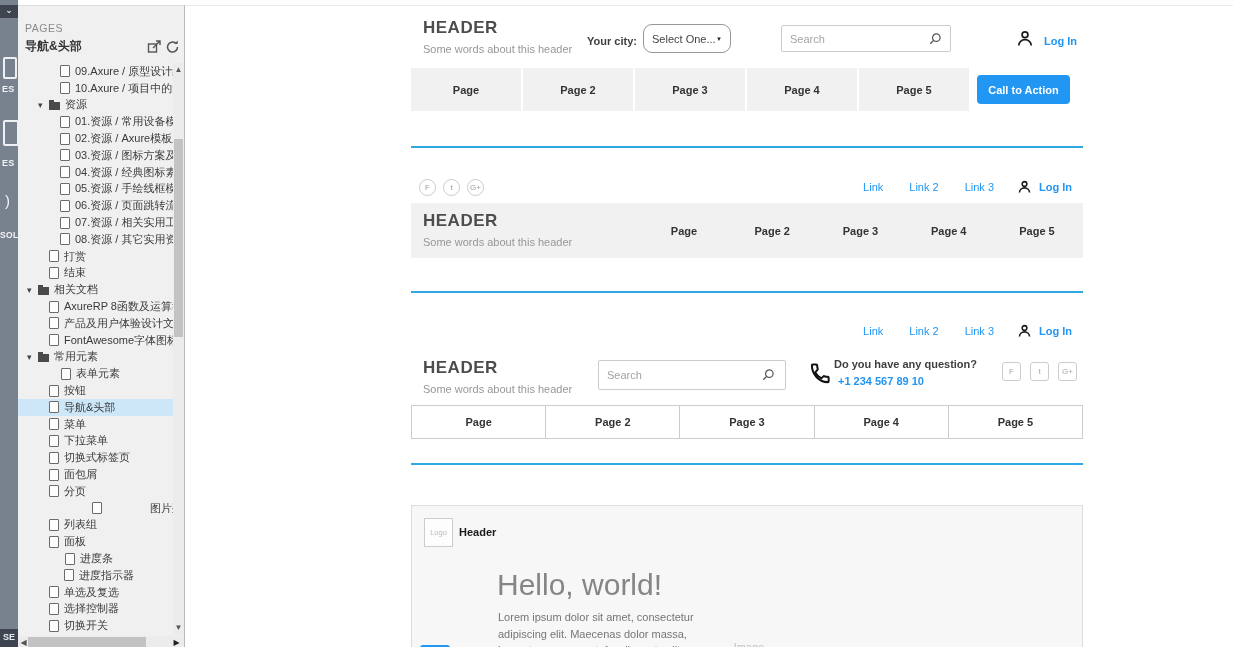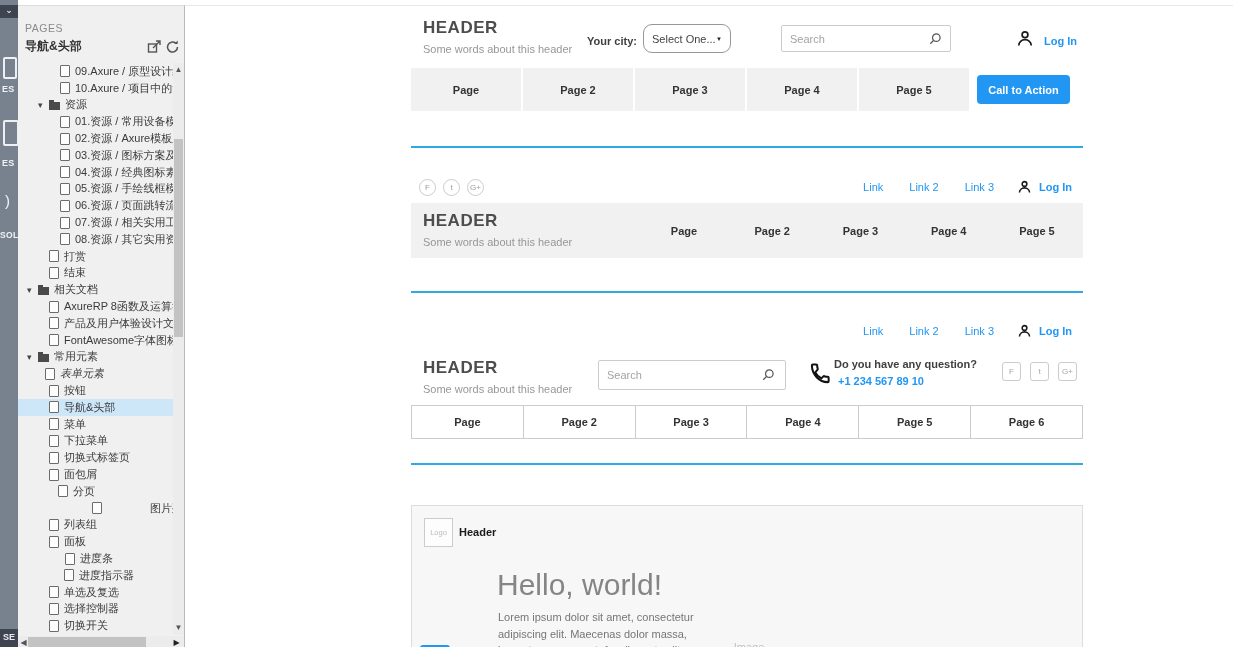--- a/index.html
+++ b/index.html
@@ -216,21 +216,21 @@
       <div class="tree-row" style="padding-left: 20px;">
         <span class="tree-arrow"></span>
         <span class="tree-icon doc-icon"></span>
         <span class="tree-label">FontAwesome字体图标</span>
       </div>
       <div class="tree-row" style="padding-left: 9px;">
         <span class="tree-arrow">▾</span>
         <span class="tree-icon folder-icon"></span>
         <span class="tree-label">常用元素</span>
       </div>
-      <div class="tree-row" style="padding-left: 16px; font-style: italic;">
+      <div class="tree-row" style="padding-left: 32px;">
         <span class="tree-arrow"></span>
         <span class="tree-icon doc-icon"></span>
         <span class="tree-label">表单元素</span>
       </div>
       <div class="tree-row" style="padding-left: 20px;">
         <span class="tree-arrow"></span>
         <span class="tree-icon doc-icon"></span>
         <span class="tree-label">按钮</span>
       </div>
       <div class="tree-row selected" style="padding-left: 20px;">
@@ -251,21 +251,21 @@
       <div class="tree-row" style="padding-left: 20px; align-items: center;">
         <span class="tree-arrow"></span>
         <span class="tree-icon doc-icon"></span>
         <span class="tree-label">切换式标签页</span>
       </div>
       <div class="tree-row" style="padding-left: 20px;">
         <span class="tree-arrow"></span>
         <span class="tree-icon doc-icon"></span>
         <span class="tree-label">面包屑</span>
       </div>
-      <div class="tree-row" style="padding-left: 29px; font-family: Liberation Mono, monospace;">
+      <div class="tree-row" style="padding-left: 20px; font-family: Liberation Mono, monospace;">
         <span class="tree-arrow"></span>
         <span class="tree-icon doc-icon"></span>
         <span class="tree-label">分页</span>
       </div>
       <div class="tree-row" style="padding-left: 20px; gap: 43px;">
         <span class="tree-arrow"></span>
         <span class="tree-icon doc-icon"></span>
         <span class="tree-label">图片列表</span>
       </div>
       <div class="tree-row" style="padding-left: 20px;">
@@ -436,21 +436,20 @@
         <span class="social-square">t</span>
         <span class="social-square">G+</span>
       </div>
 
       <div id="nav3" class="abs">
         <div class="nav3-cell">Page</div>
         <div class="nav3-cell">Page 2</div>
         <div class="nav3-cell">Page 3</div>
         <div class="nav3-cell">Page 4</div>
         <div class="nav3-cell">Page 5</div>
-        <div class="nav3-cell">Page 6</div>
       </div>
     </div>
 
     <div class="abs divider" style="top:463px;"></div>
 
     <div id="hero-card" class="abs">
       <div id="logo-box" class="abs">Logo</div>
       <div id="hero-brand" class="abs">Header</div>
       <div id="hero-heading" class="abs">Hello, world!</div>
       <div id="hero-para" class="abs">Lorem ipsum dolor sit amet, consectetur adipiscing elit. Maecenas dolor massa, laoreet ac semper ut, faucibus at velit.</div>

